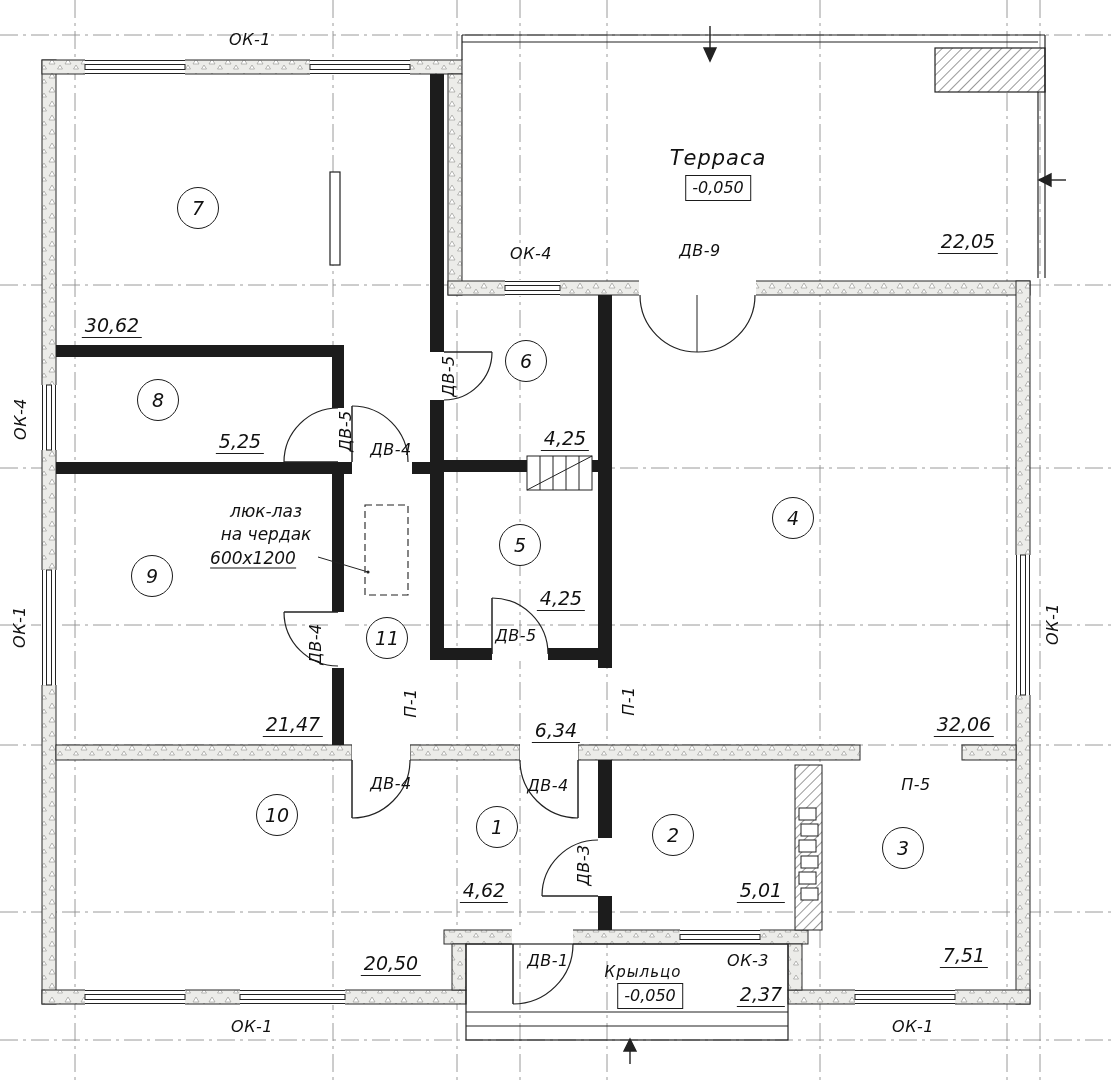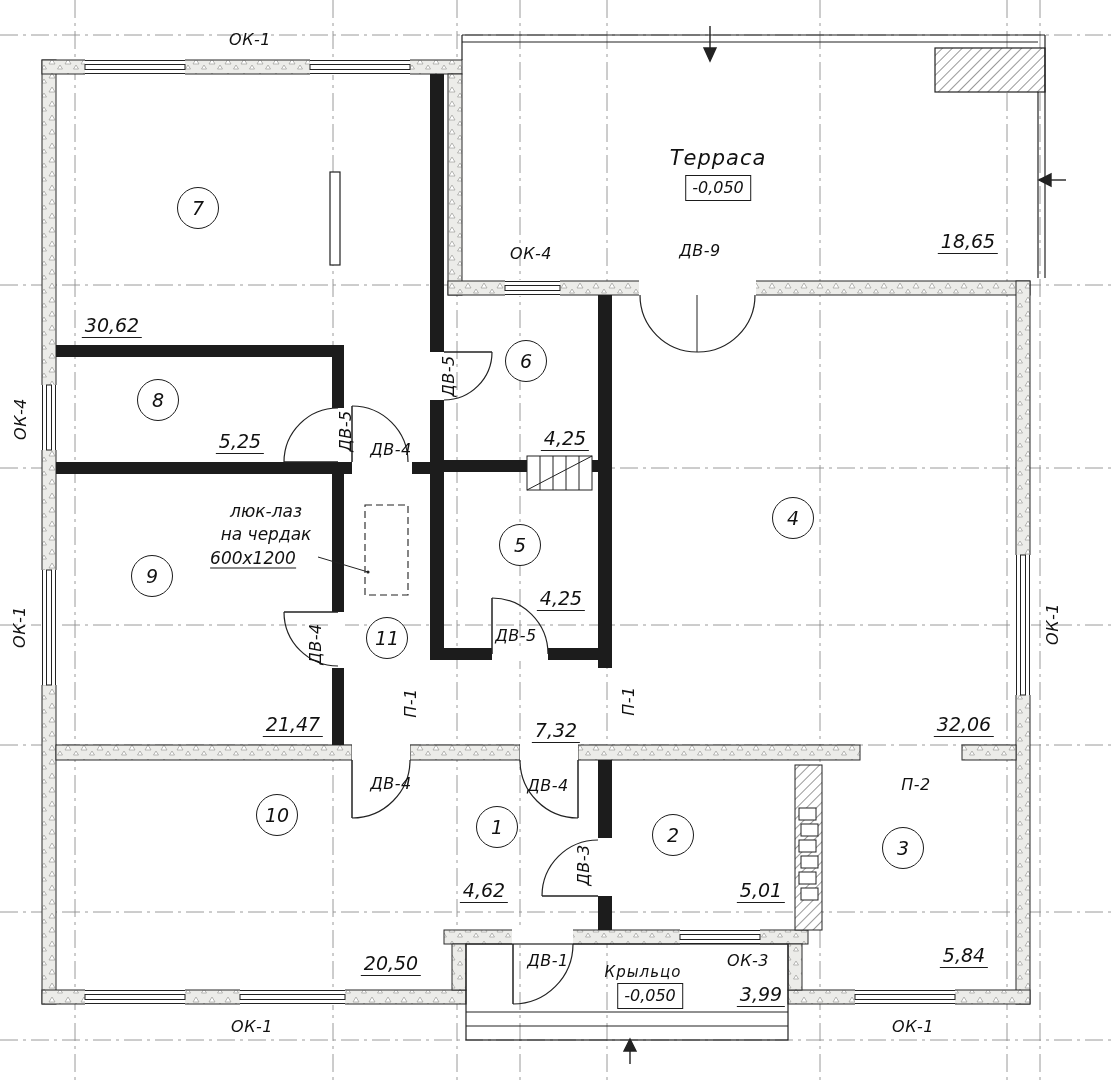--- a/index.html
+++ b/index.html
@@ -235,36 +235,36 @@
 <span class="lbl tag rot" style="left:449px;top:376px">ДВ-5</span>
 <span class="lbl tag rot" style="left:346px;top:431px">ДВ-5</span>
 <span class="lbl tag" style="left:391px;top:450px">ДВ-4</span>
 <span class="lbl tag rot" style="left:21px;top:419px">ОК-4</span>
 <span class="lbl tag rot" style="left:20px;top:627px">ОК-1</span>
 <span class="lbl tag rot" style="left:1053px;top:624px">ОК-1</span>
 <span class="lbl tag" style="left:516px;top:636px">ДВ-5</span>
 <span class="lbl tag rot" style="left:316px;top:644px">ДВ-4</span>
 <span class="lbl tag rot" style="left:411px;top:703px">П-1</span>
 <span class="lbl tag rot" style="left:629px;top:701px">П-1</span>
-<span class="lbl tag" style="left:916px;top:785px">П-2</span>
+<span class="lbl tag" style="left:916px;top:785px">П-5</span>
 <span class="lbl tag" style="left:391px;top:784px">ДВ-4</span>
 <span class="lbl tag" style="left:548px;top:786px">ДВ-4</span>
 <span class="lbl tag rot" style="left:584px;top:865px">ДВ-3</span>
 <span class="lbl tag" style="left:548px;top:961px">ДВ-1</span>
 <span class="lbl tag" style="left:748px;top:961px">ОК-3</span>
 <span class="lbl tag" style="left:252px;top:1027px">ОК-1</span>
 <span class="lbl tag" style="left:913px;top:1027px">ОК-1</span>
 
 <span class="lbl big" style="left:718px;top:158px">Терраса</span>
 <div class="elev" style="left:718px;top:188px">-0,050</div>
-<span class="lbl area" style="left:968px;top:243px">18,65</span>
+<span class="lbl area" style="left:968px;top:243px">22,05</span>
 
 <span class="lbl big" style="left:643px;top:972px;font-size:15px">Крыльцо</span>
 <div class="elev" style="left:650px;top:996px">-0,050</div>
-<span class="lbl area" style="left:761px;top:996px">3,99</span>
+<span class="lbl area" style="left:761px;top:996px">2,37</span>
 
 <span class="lbl note" style="left:266px;top:511px">люк-лаз</span>
 <span class="lbl note" style="left:266px;top:534px">на чердак</span>
 <span class="lbl note-u lbl" style="left:253px;top:559px">600х1200</span>
 
 <div class="roomc" style="left:198px;top:208px">7</div>
 <div class="roomc" style="left:158px;top:400px">8</div>
 <div class="roomc" style="left:526px;top:361px">6</div>
 <div class="roomc" style="left:152px;top:576px">9</div>
 <div class="roomc" style="left:520px;top:545px">5</div>
@@ -273,20 +273,20 @@
 <div class="roomc" style="left:277px;top:815px">10</div>
 <div class="roomc" style="left:497px;top:827px">1</div>
 <div class="roomc" style="left:673px;top:835px">2</div>
 <div class="roomc" style="left:903px;top:848px">3</div>
 
 <span class="lbl area" style="left:112px;top:327px">30,62</span>
 <span class="lbl area" style="left:240px;top:443px">5,25</span>
 <span class="lbl area" style="left:565px;top:440px">4,25</span>
 <span class="lbl area" style="left:561px;top:600px">4,25</span>
 <span class="lbl area" style="left:293px;top:726px">21,47</span>
-<span class="lbl area" style="left:556px;top:732px">7,32</span>
+<span class="lbl area" style="left:556px;top:732px">6,34</span>
 <span class="lbl area" style="left:964px;top:726px">32,06</span>
 <span class="lbl area" style="left:391px;top:965px">20,50</span>
 <span class="lbl area" style="left:484px;top:892px">4,62</span>
 <span class="lbl area" style="left:761px;top:892px">5,01</span>
-<span class="lbl area" style="left:964px;top:957px">5,84</span>
+<span class="lbl area" style="left:964px;top:957px">7,51</span>
 
 </div>
 
 </body></html>

